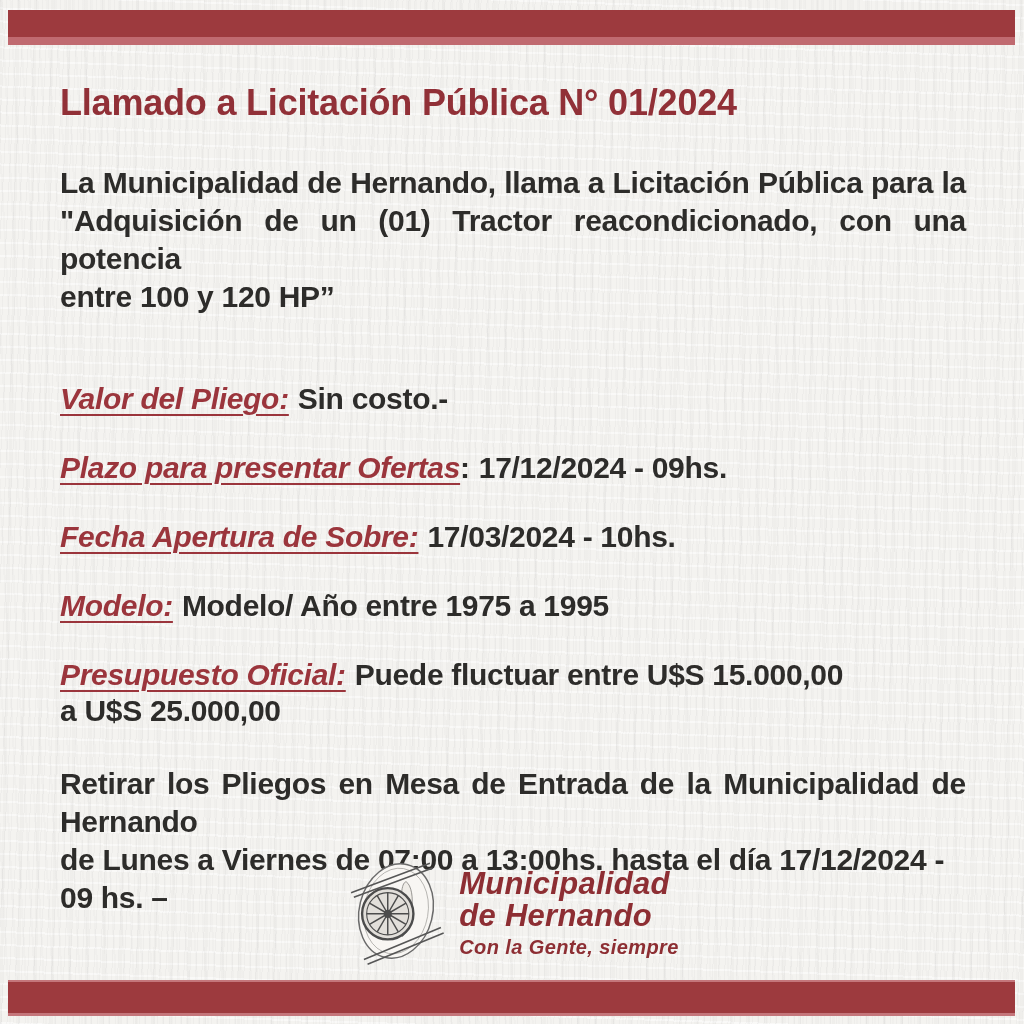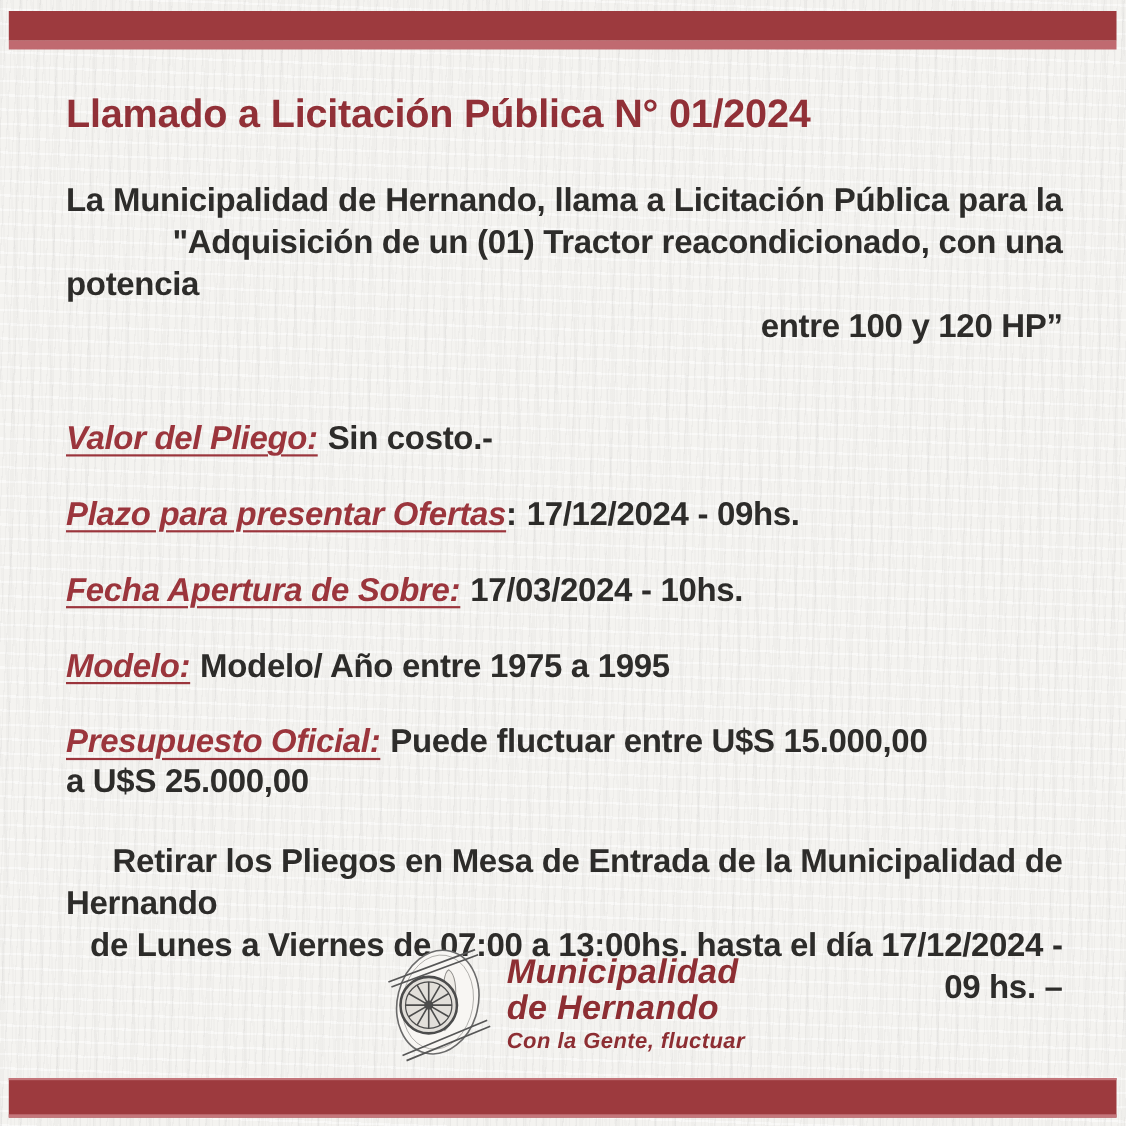--- a/index.html
+++ b/index.html
@@ -42,21 +42,21 @@
   }
   .title {
     margin-top: 86px;
     font-size: 36px; line-height: 34px;
     font-weight: bold;
     letter-spacing: -0.2px;
     color: #913037;
   }
   .body-text { font-size: 30px; font-weight: bold; letter-spacing: -0.3px; }
   .intro { margin-top: 44px; }
-  .intro .tline, .closing .tline { line-height: 38px; text-align: right; }
+  .intro .tline, .closing .tline { line-height: 38px; }
   .jline { text-align: justify; text-align-last: justify; }
   .nline { text-align: left; }
   .fields { margin-top: 65px; }
   .field { line-height: 36px; margin-bottom: 33px; }
   .field:last-child { margin-bottom: 0; }
   .flabel {
     color: #9b353c;
     font-style: italic;
     font-weight: bold;
     text-decoration: underline;
@@ -153,19 +153,19 @@
       <circle cx="46" cy="63" r="28" fill="#e2dfda" stroke="#4c4c4c" stroke-width="2.6"></circle>
       <circle cx="46" cy="63" r="23" fill="none" stroke="#4c4c4c" stroke-width="1.2"></circle>
       <path d="M46 63 L69 63 M46 63 L65.9 74.5 M46 63 L57.5 82.9 M46 63 L46 86
                M46 63 L34.5 82.9 M46 63 L26.1 74.5 M46 63 L23 63 M46 63 L26.1 51.5
                M46 63 L34.5 43.1 M46 63 L46 40 M46 63 L57.5 43.1 M46 63 L65.9 51.5" stroke="#4c4c4c" stroke-width="1.6" fill="none"></path>
       <circle cx="46" cy="63" r="4.5" fill="#4c4c4c"></circle>
     </svg>
     <div class="logo-text">
       <div class="logo-name">Municipalidad</div>
       <div class="logo-name">de Hernando</div>
-      <div class="logo-tagline">Con la Gente, fluctuar</div>
+      <div class="logo-tagline">Con la Gente, siempre</div>
     </div>
   </div>
 
   <div class="bottombar"></div>
 
 </div>
 
 </body></html>

